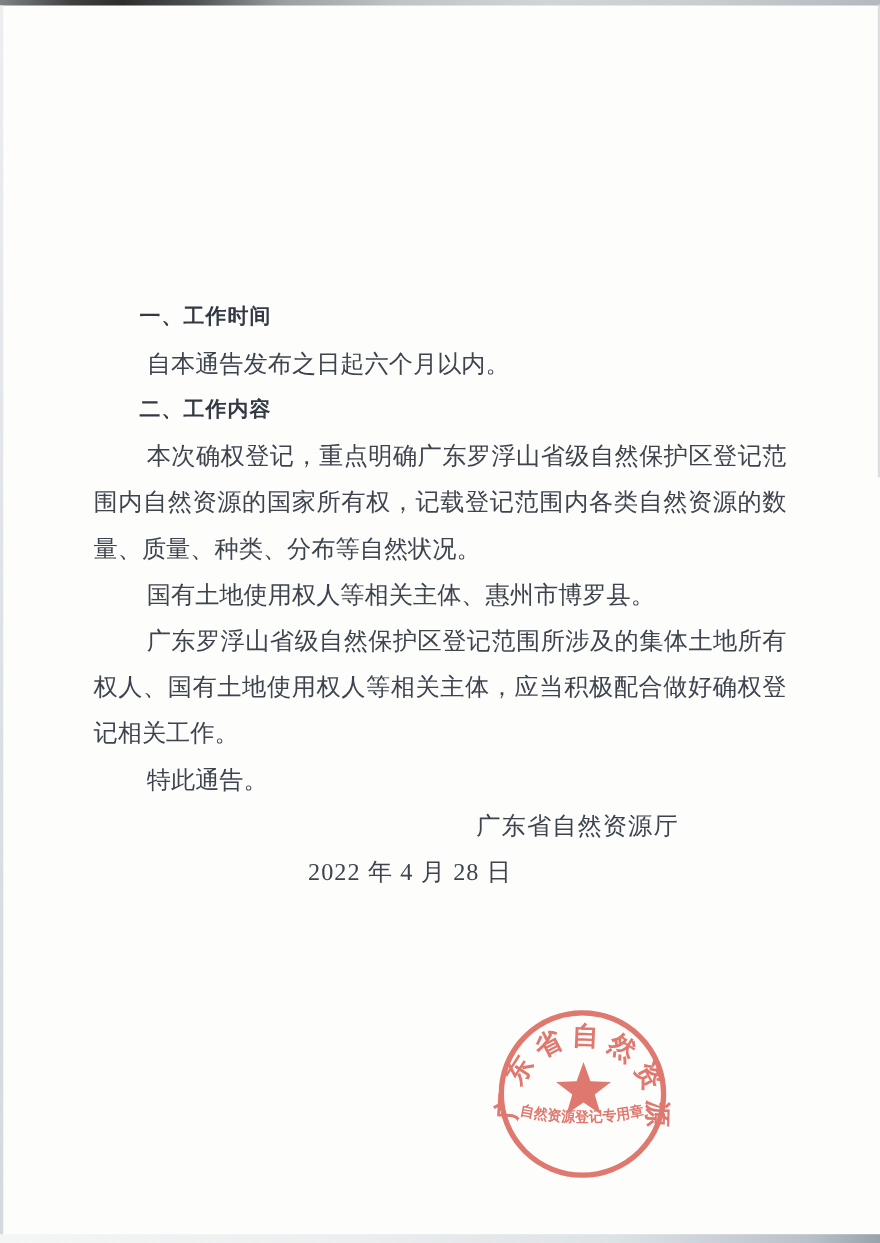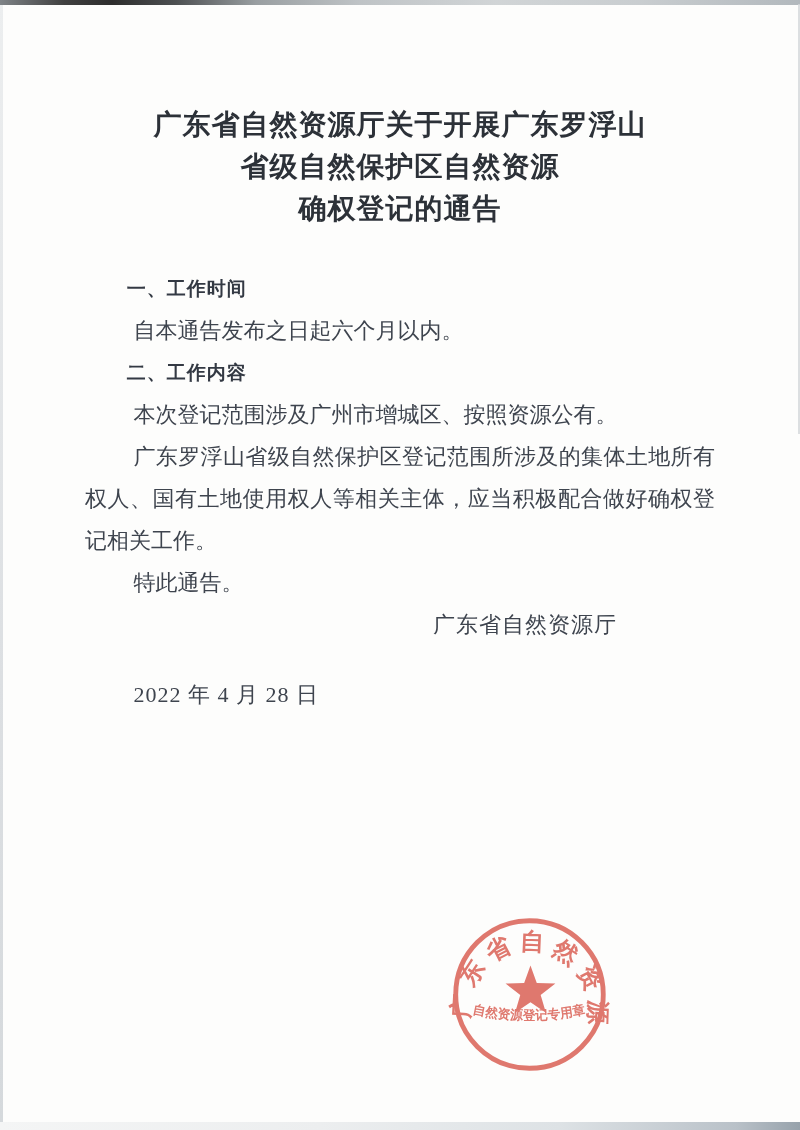--- a/index.html
+++ b/index.html
@@ -55,22 +55,22 @@
     text-indent: 2.2em;
     font-family: "Liberation Sans", sans-serif;
     font-weight: bold; color: #333943; font-size: 19px;
     letter-spacing: 1px;
   }
   .signature-line {
     text-align: right; padding-right: 98px;
     text-indent: 0; letter-spacing: 1px;
   }
   .date-line {
-    text-align: left; padding-right: 103px;
-    text-indent: 0; letter-spacing: 1px; margin-top: 28px;
+    text-align: center; padding-right: 103px;
+    text-indent: 0; letter-spacing: 1px;
   }
 
   
   .seal-wrap {
     position: absolute; left: 447px; top: 912px;
     width: 165px; height: 165px;
     mix-blend-mode: multiply;
     opacity: 0.85;
     pointer-events: none;
   }
@@ -88,32 +88,28 @@
 </head>
 <body>
 
 <div class="page">
 
   <div class="scan-top-band"></div>
   <div class="scan-left-strip"></div>
   <div class="scan-right-line"></div>
   <div class="scan-bottom-band"></div>
 
-  <div class="doc-title">
-    <div>广东省自然资源厅关于开展广东罗浮山</div>
-    <div>省级自然保护区自然资源</div>
-    <div>确权登记的通告</div>
-  </div>
 
   <div class="doc-body">
 
       <div class="block heading">一、工作时间</div>
       <div class="block para">自本通告发布之日起六个月以内。</div>
       <div class="block heading">二、工作内容</div>
-      <div class="block para">本次登记范围涉及广州市增城区、按照资源公有。</div>
+      <div class="block para">本次确权登记，重点明确广东罗浮山省级自然保护区登记范围内自然资源的国家所有权，记载登记范围内各类自然资源的数量、质量、种类、分布等自然状况。</div>
+      <div class="block para">国有土地使用权人等相关主体、惠州市博罗县。</div>
       <div class="block para">广东罗浮山省级自然保护区登记范围所涉及的集体土地所有权人、国有土地使用权人等相关主体，应当积极配合做好确权登记相关工作。</div>
       <div class="block para">特此通告。</div>
       <div class="block para signature-line">广东省自然资源厅</div>
     <div class="block para date-line">2022 年 4 月 28 日</div>
   </div>
 
   <div class="seal-wrap">
     <svg width="165" height="165" viewBox="0 0 170 170">
       <circle cx="85" cy="85" r="76" fill="none" stroke="#dc6156" stroke-width="5"></circle>
       <path id="sealTopArc" d="M 24,112 A 62,62 0 1 1 146,112" fill="none"></path>

